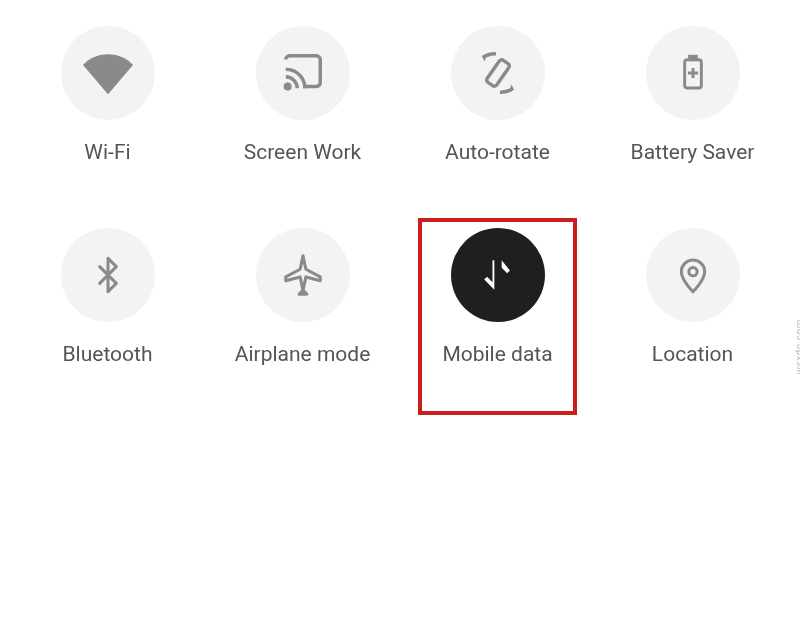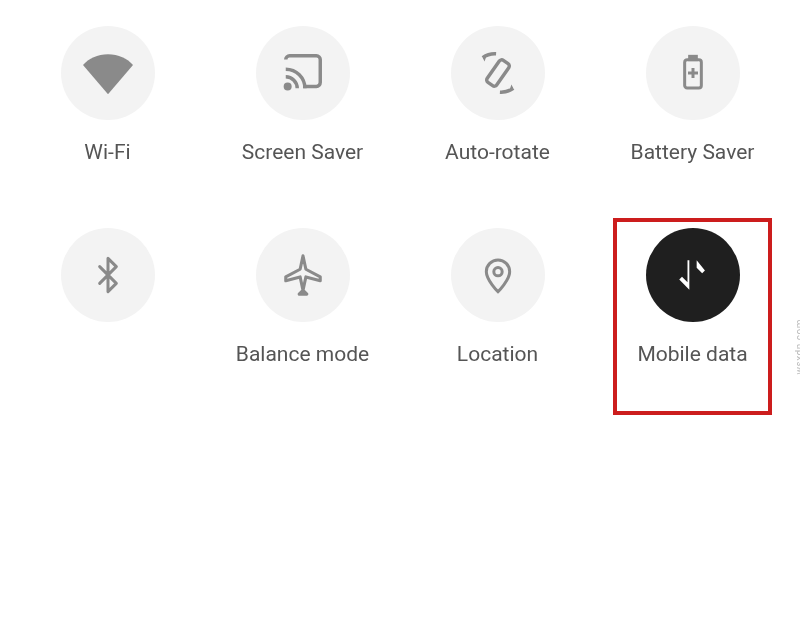--- a/index.html
+++ b/index.html
@@ -87,21 +87,21 @@
 
   <div class="tile">
     <div class="circle">
       <svg width="46" height="46" viewBox="0 0 24 24" fill="none" stroke="#8a8a8a" stroke-width="1.8">
           <path d="M3 5a2 2 0 0 1 2-2h14a2 2 0 0 1 2 2v12a2 2 0 0 1-2 2h-7"></path>
           <path d="M3 10a10 10 0 0 1 10 10"></path>
           <path d="M3 14a6 6 0 0 1 6 6"></path>
           <circle cx="4" cy="19" r="1.2" fill="#8a8a8a"></circle>
         </svg>
     </div>
-    <div class="tile-label">Screen Saver</div>
+    <div class="tile-label">Screen Work</div>
   </div>
 
   <div class="tile">
     <div class="circle">
       <svg width="46" height="46" viewBox="0 0 24 24" fill="none" stroke="#8a8a8a" stroke-width="1.8">
           <rect x="9" y="5" width="6" height="14" rx="1.5" transform="rotate(35 12 12)"></rect>
           <path d="M4 4a11 11 0 0 1 7-2"></path>
           <path d="M20 20a11 11 0 0 1-7 2"></path>
           <polygon points="4,4 6,3 5,6" fill="#8a8a8a" stroke="none"></polygon>
           <polygon points="20,20 18,21 19,18" fill="#8a8a8a" stroke="none"></polygon>
@@ -121,48 +121,49 @@
     </div>
     <div class="tile-label">Battery Saver</div>
   </div>
 
   <div class="tile">
     <div class="circle">
       <svg width="40" height="44" viewBox="0 0 24 24" fill="none" stroke="#8a8a8a" stroke-width="1.8" stroke-linejoin="round" stroke-linecap="round">
           <path d="M7 7l10 10-5 5V2l5 5L7 17"></path>
         </svg>
     </div>
+    <div class="tile-label">Bluetooth</div>
   </div>
 
   <div class="tile">
     <div class="circle">
       <svg width="46" height="46" viewBox="0 0 24 24" fill="none" stroke="#8a8a8a" stroke-width="1.6" stroke-linejoin="round">
           <path d="M12 2l1.5 7L21 13v2l-7.5-2L12 20l2 2h-4l2-2-1.5-7L3 15v-2l7.5-4L12 2z"></path>
         </svg>
     </div>
-    <div class="tile-label">Balance mode</div>
+    <div class="tile-label">Airplane mode</div>
   </div>
 
+
+  <div class="tile">
+    <div class="highlight-box"></div>
+    <div class="circle active">
+      <svg width="44" height="44" viewBox="0 0 24 24" fill="#ffffff">
+          <path d="M9 4v12l-3-3-1.5 1.5L10 20V4H9zM14 20V8l3 3 1.5-1.5L14 4v16z"></path>
+        </svg>
+    </div>
+    <div class="tile-label">Mobile data</div>
+  </div>
 
   <div class="tile">
     <div class="circle">
       <svg width="40" height="46" viewBox="0 0 24 24" fill="none" stroke="#8a8a8a" stroke-width="1.8">
           <path d="M12 22s7-7 7-12a7 7 0 1 0-14 0c0 5 7 12 7 12z"></path>
           <circle cx="12" cy="10" r="2.5"></circle>
         </svg>
     </div>
     <div class="tile-label">Location</div>
   </div>
 
-  <div class="tile">
-    <div class="highlight-box"></div>
-    <div class="circle active">
-      <svg width="44" height="44" viewBox="0 0 24 24" fill="#ffffff">
-          <path d="M9 4v12l-3-3-1.5 1.5L10 20V4H9zM14 20V8l3 3 1.5-1.5L14 4v16z"></path>
-        </svg>
-    </div>
-    <div class="tile-label">Mobile data</div>
-  </div>
-
 
 </div>
 
 <div class="watermark">wsxdn.com</div>
 
 </body></html>

